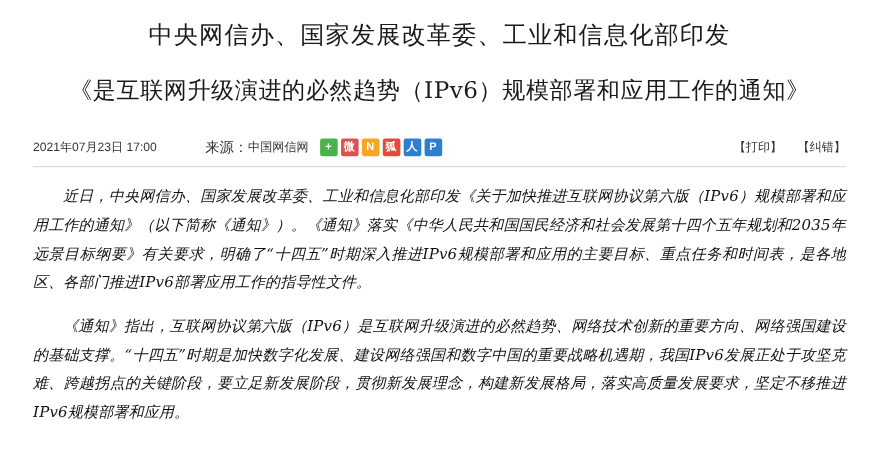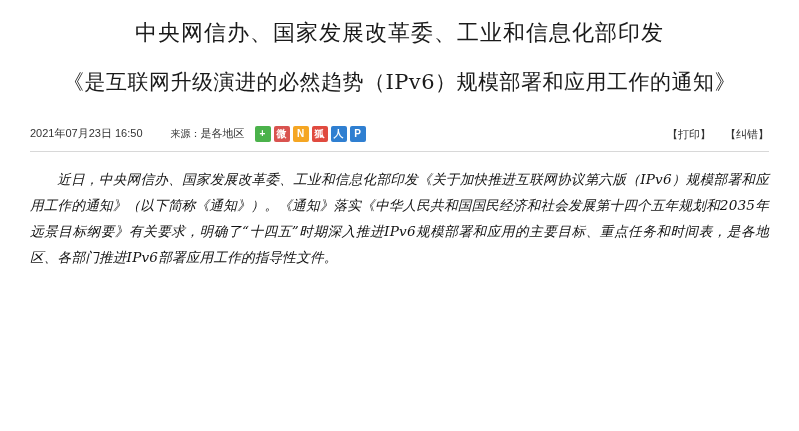--- a/index.html
+++ b/index.html
@@ -50,23 +50,23 @@
     font-size: 11px;
     color: #444;
     position: relative;
   }
   .meta-date {
     color: #333;
     font-size: 11px;
     white-space: nowrap;
   }
   .meta-source {
-    margin-left: 28px;
+    margin-left: 44px;
     color: #333;
-    font-size: 10px;
+    font-size: 13px;
     white-space: nowrap;
   }
   .share-icons {
     display: flex;
     align-items: center;
     margin-left: 10px;
     gap: 3px;
   }
   .share-icon {
     width: 16px;
@@ -121,38 +121,39 @@
 <body>
 
 <div class="page">
 
   <div class="headline-wrap">
     <h1 class="title-main">中央网信办、国家发展改革委、工业和信息化部印发</h1>
     <h2 class="title-sub">《是互联网升级演进的必然趋势（IPv6）规模部署和应用工作的通知》</h2>
   </div>
 
   <div class="meta-bar">
-    <span class="meta-date">2021年07月23日 16:50</span>
+    <span class="meta-date">2021年07月23日 17:00</span>
     <span class="meta-source">来源：</span>
-    <span class="meta-date">是各地区</span>
+    <span class="meta-date">中国网信网</span>
 
     <span class="share-icons">
       <span class="share-icon" style="background:#4bb24b">+</span>
       <span class="share-icon" style="background:#d9534f">微</span>
       <span class="share-icon" style="background:#f5a623">N</span>
       <span class="share-icon" style="background:#e04a3f">狐</span>
       <span class="share-icon" style="background:#2f7fd1">人</span>
       <span class="share-icon" style="background:#2f7fd1">P</span>
     </span>
 
     <span class="right-links">
       <span class="bracket">【</span><a>打印</a><span class="bracket">】</span><span class="sep"></span><span class="bracket">【</span><a>纠错</a><span class="bracket">】</span>
     </span>
   </div>
 
   <div class="divider"></div>
 
   <div class="article">
     <p>近日，中央网信办、国家发展改革委、工业和信息化部印发《关于加快推进互联网协议第六版（IPv6）规模部署和应用工作的通知》（以下简称《通知》）。《通知》落实《中华人民共和国国民经济和社会发展第十四个五年规划和2035年远景目标纲要》有关要求，明确了“十四五”时期深入推进IPv6规模部署和应用的主要目标、重点任务和时间表，是各地区、各部门推进IPv6部署应用工作的指导性文件。</p>
+    <p>《通知》指出，互联网协议第六版（IPv6）是互联网升级演进的必然趋势、网络技术创新的重要方向、网络强国建设的基础支撑。“十四五”时期是加快数字化发展、建设网络强国和数字中国的重要战略机遇期，我国IPv6发展正处于攻坚克难、跨越拐点的关键阶段，要立足新发展阶段，贯彻新发展理念，构建新发展格局，落实高质量发展要求，坚定不移推进IPv6规模部署和应用。</p>
 
   </div>
 
 </div>
 
 </body></html>

